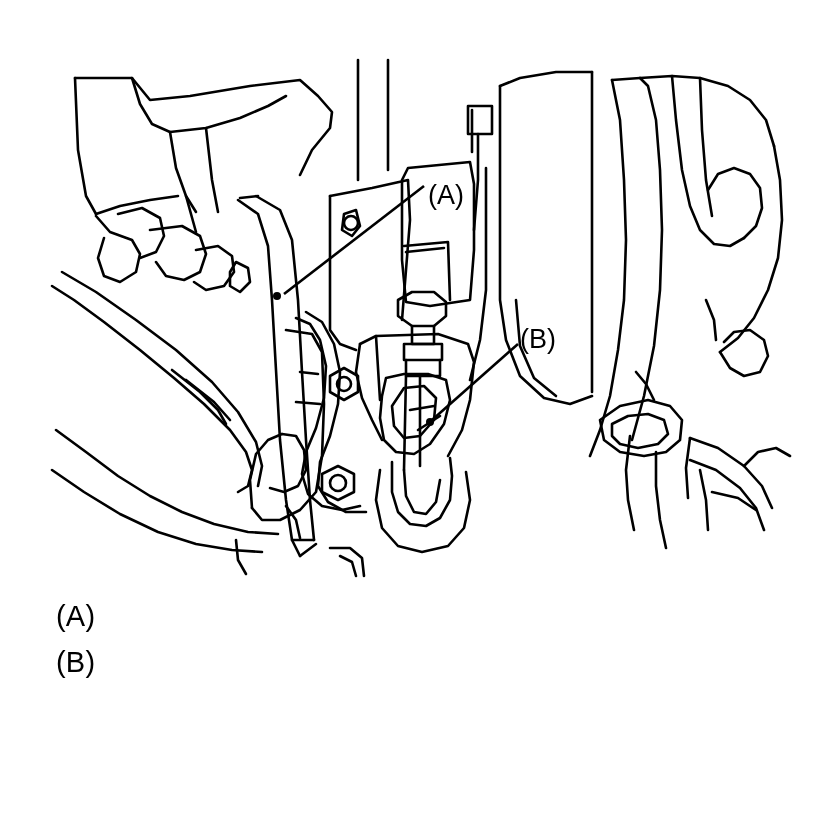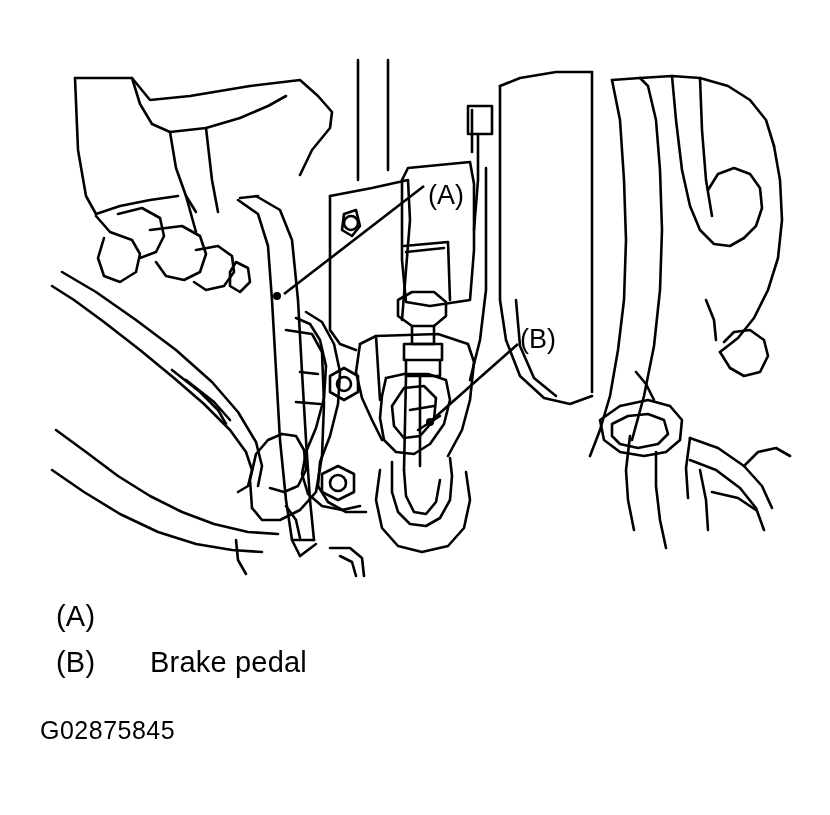--- a/index.html
+++ b/index.html
@@ -199,19 +199,17 @@
       <text class="callout-label" x="520" y="348">(B)</text>
     </svg>
   </div>
 
   <div id="legend">
     <div class="legend-row">
       <span class="legend-key">(A)</span>
     </div>
     <div class="legend-row">
       <span class="legend-key">(B)</span>
-      <span class="legend-text">Brake pedal</span>
     </div>
   </div>
 
-  <div id="figure-id">G02875845</div>
 
 </div>
 
 </body></html>

